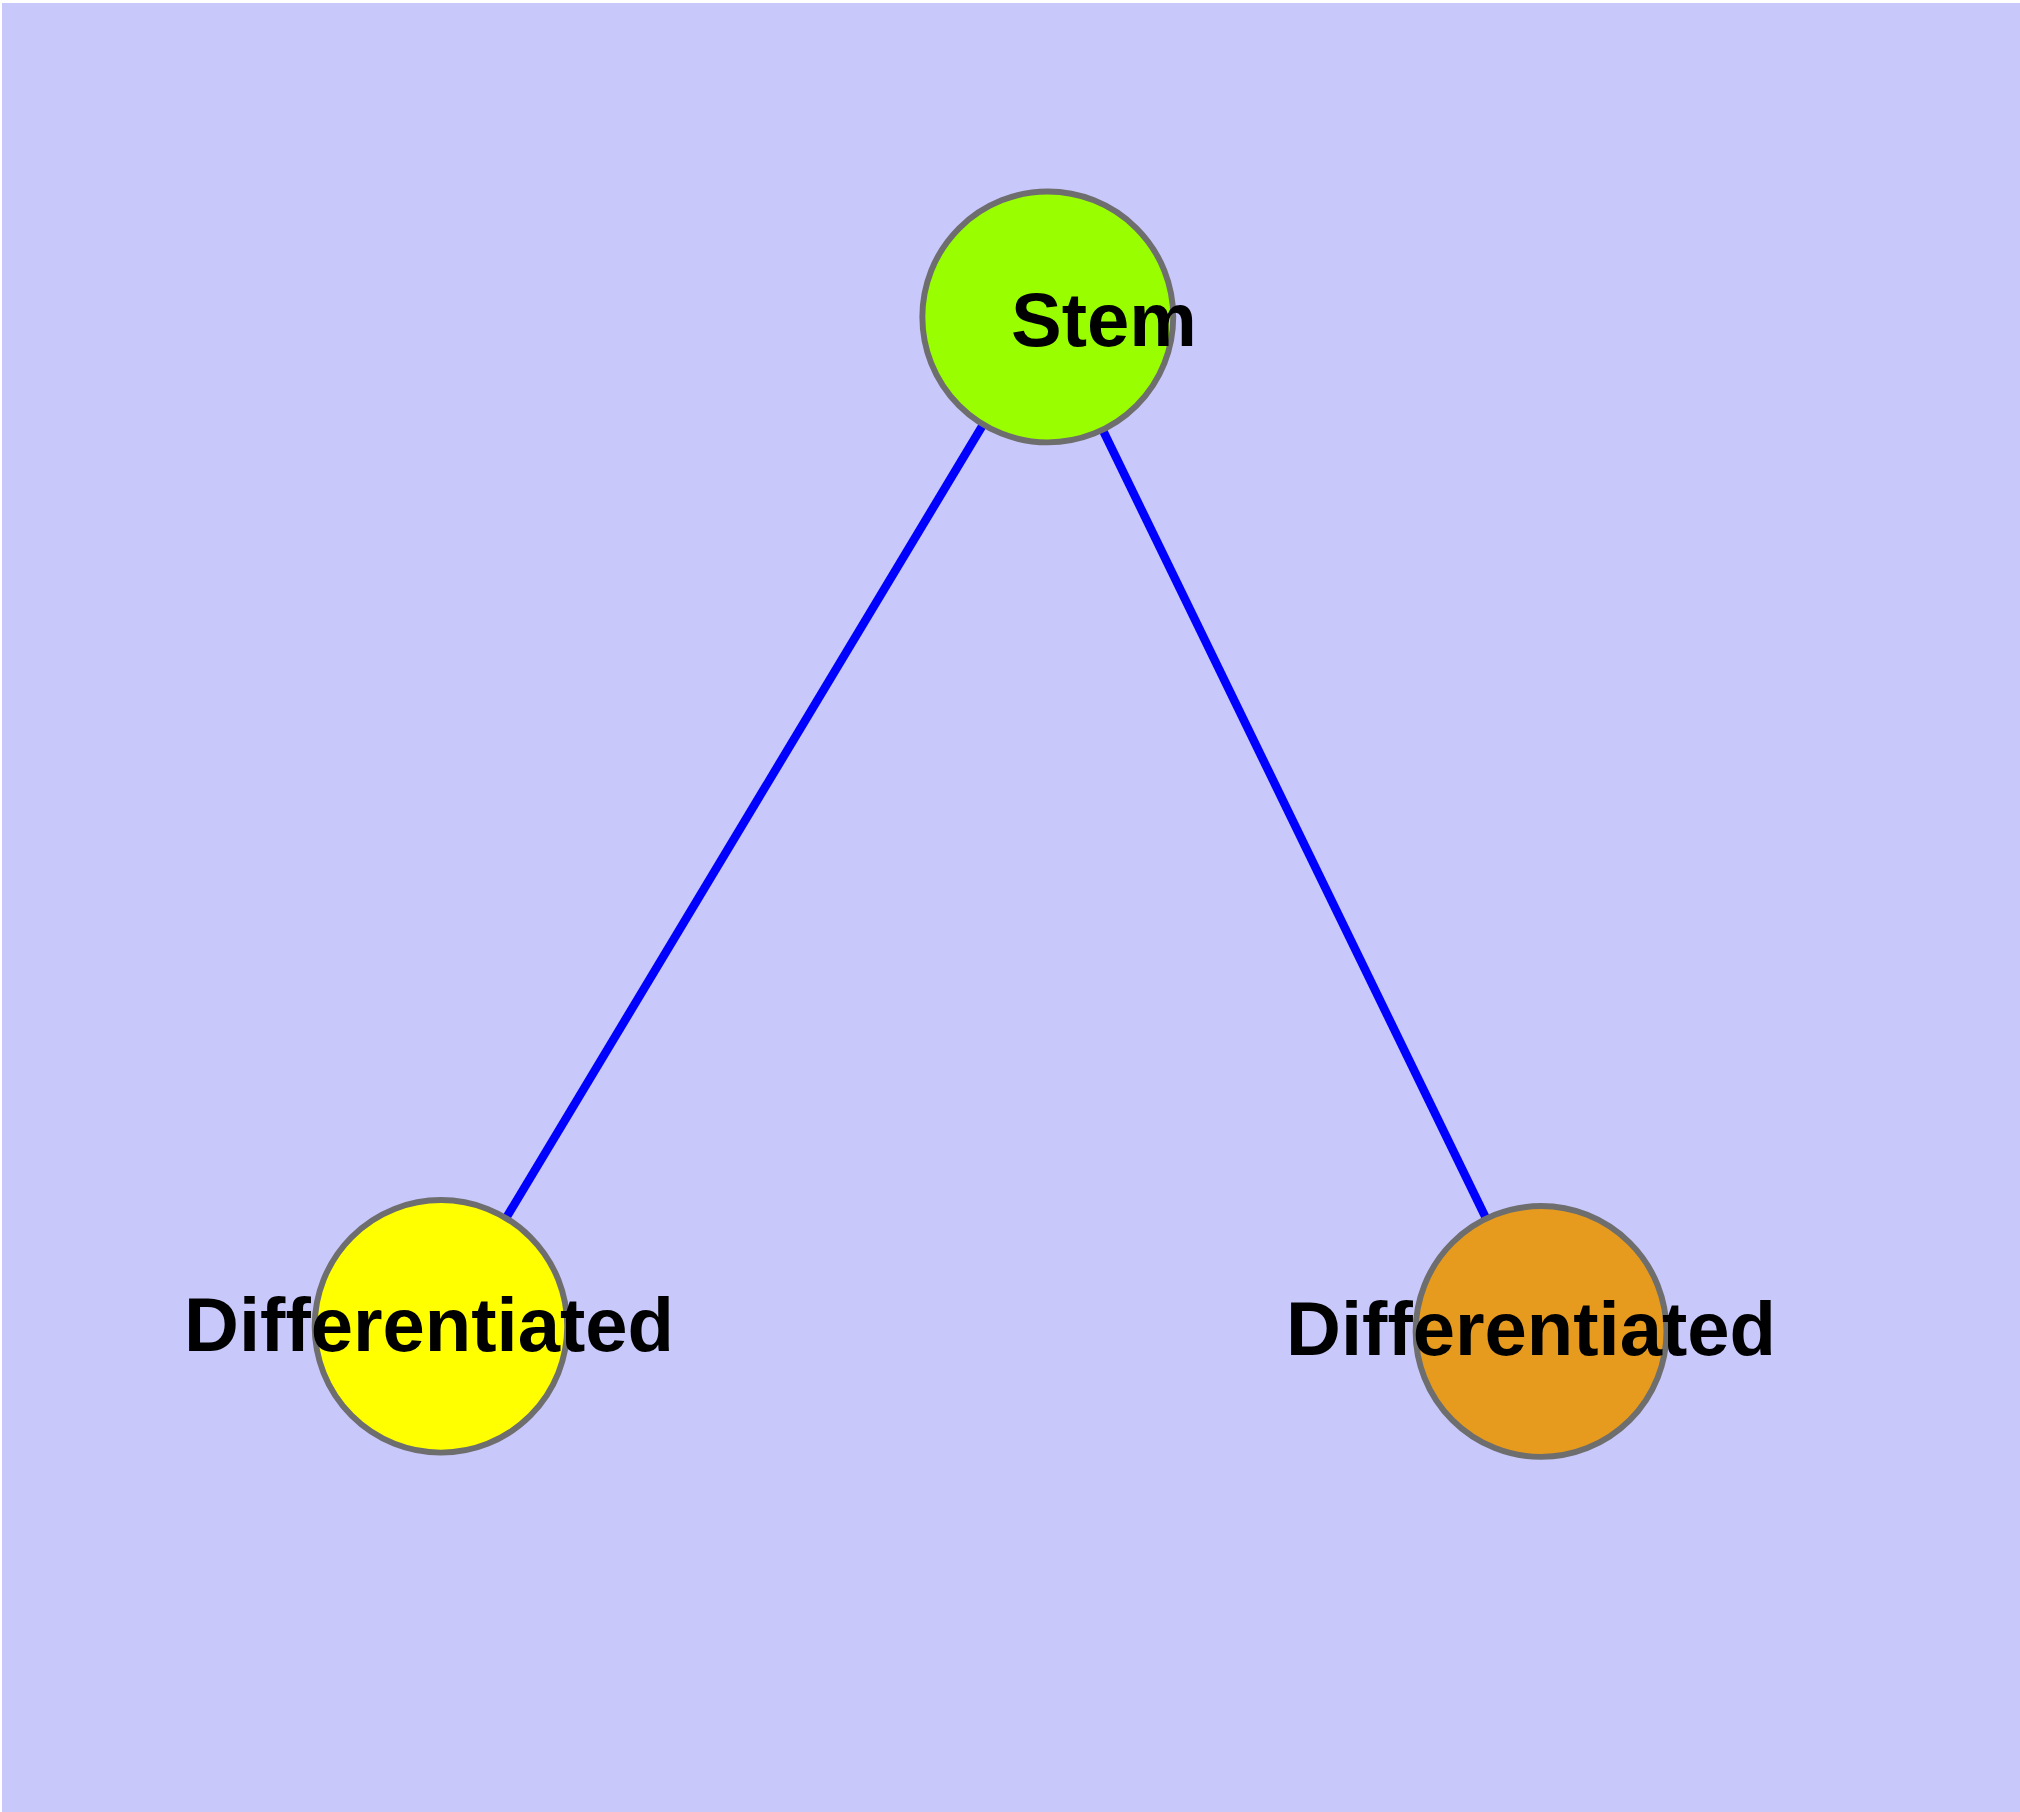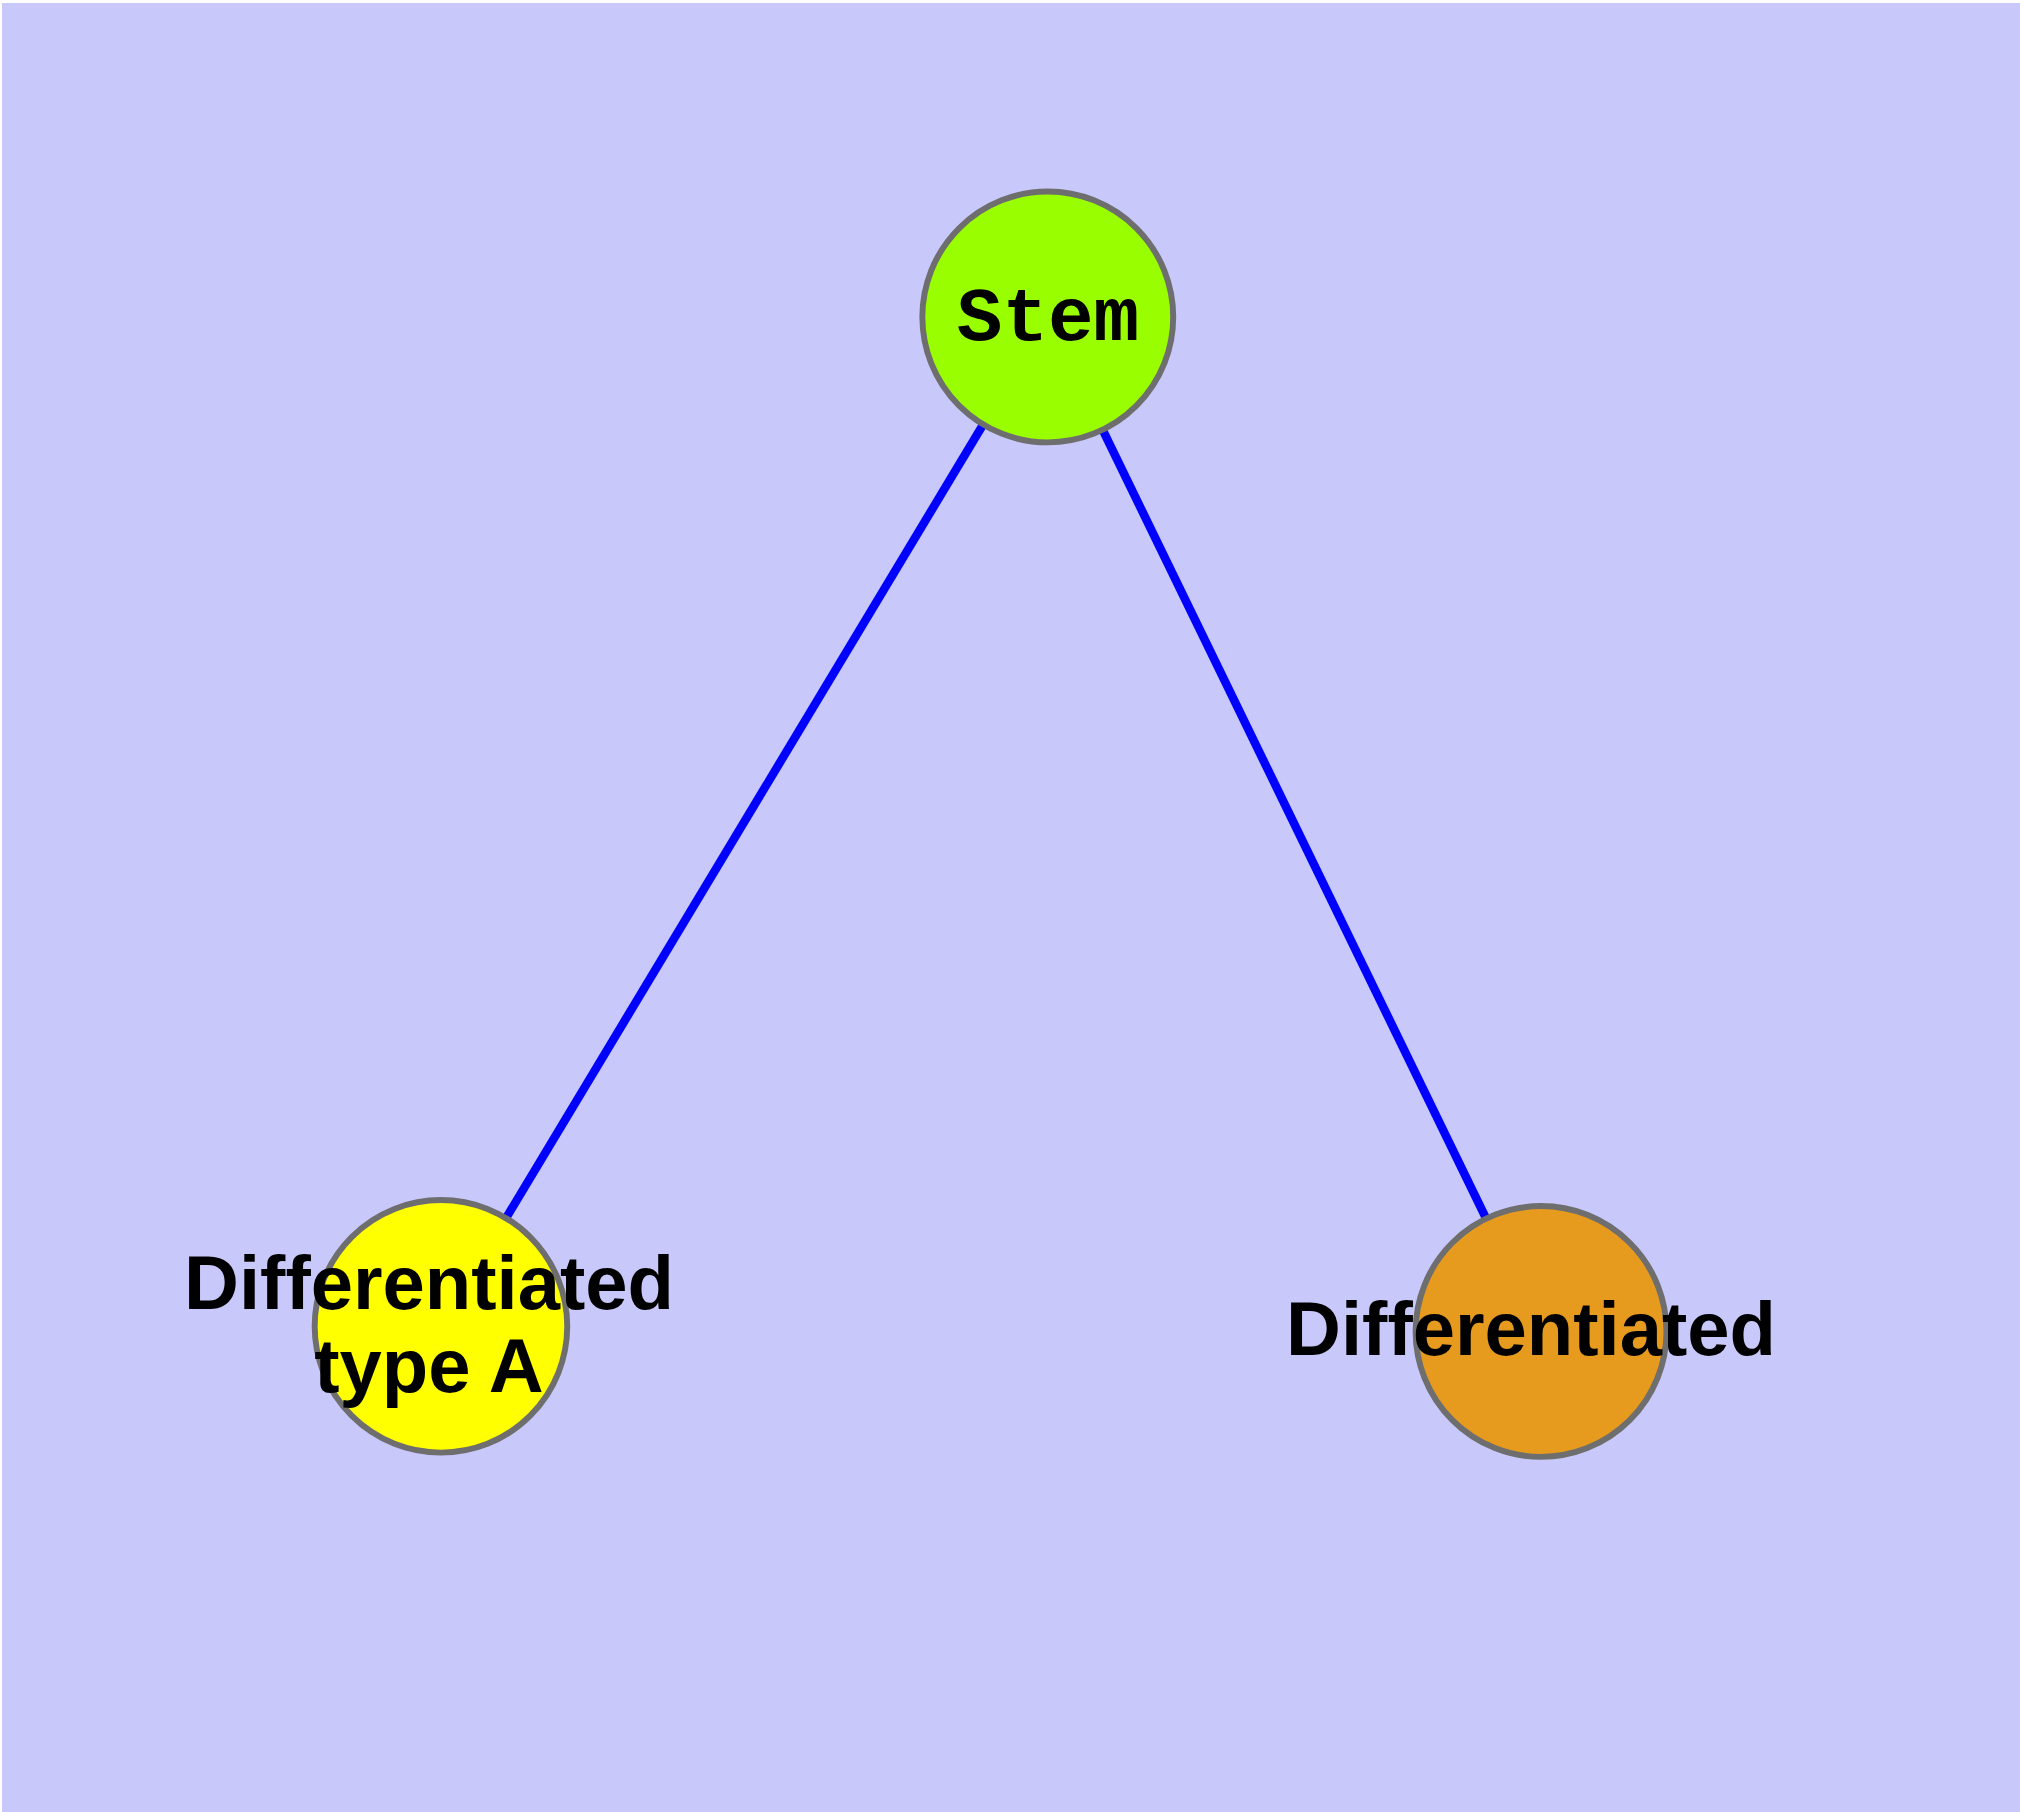--- a/index.html
+++ b/index.html
@@ -29,21 +29,21 @@
     position: absolute;
     transform: translate(-50%, -50%);
     color: #000000;
     font-weight: bold;
     font-size: 76px;
     line-height: 1.09;
     text-align: center;
     white-space: nowrap;
     letter-spacing: 0;
   }
-  .node-label.stem   { left: 1048px; top: 320px; font-family: Liberation Mono, monospace; }
+  .node-label.stem   { left: 1104px; top: 320px; }
   .node-label.type-a { left: 429px;  top: 1325px; }
   .node-label.type-b { left: 1531px; top: 1329px; }
 </style>
 </head>
 <body style="background: rgb(255, 255, 255);">
 
 <div class="plot-canvas" style="background: rgb(200, 200, 250);"></div>
 
 <svg class="graph" viewBox="0 0 2384 2138" xmlns="http://www.w3.org/2000/svg">
 
@@ -52,19 +52,18 @@
 
   <circle cx="1236" cy="374" r="148" stroke-width="7" fill="#99ff00" stroke="#6e6e6e"></circle>
   <circle cx="520" cy="1565" r="149" stroke-width="7" fill="#ffff00" stroke="#6e6e6e"></circle>
   <circle cx="1818" cy="1571" r="148" stroke-width="7" fill="#e69b1e" stroke="#6e6e6e"></circle>
 </svg>
 
 <div class="node-label stem">Stem</div>
 
 <div class="node-label type-a">
   <div>Differentiated</div>
-  <div>type A</div>
 </div>
 
 <div class="node-label type-b">
   <div>Differentiated</div>
 </div>
 
 
 </body></html>

